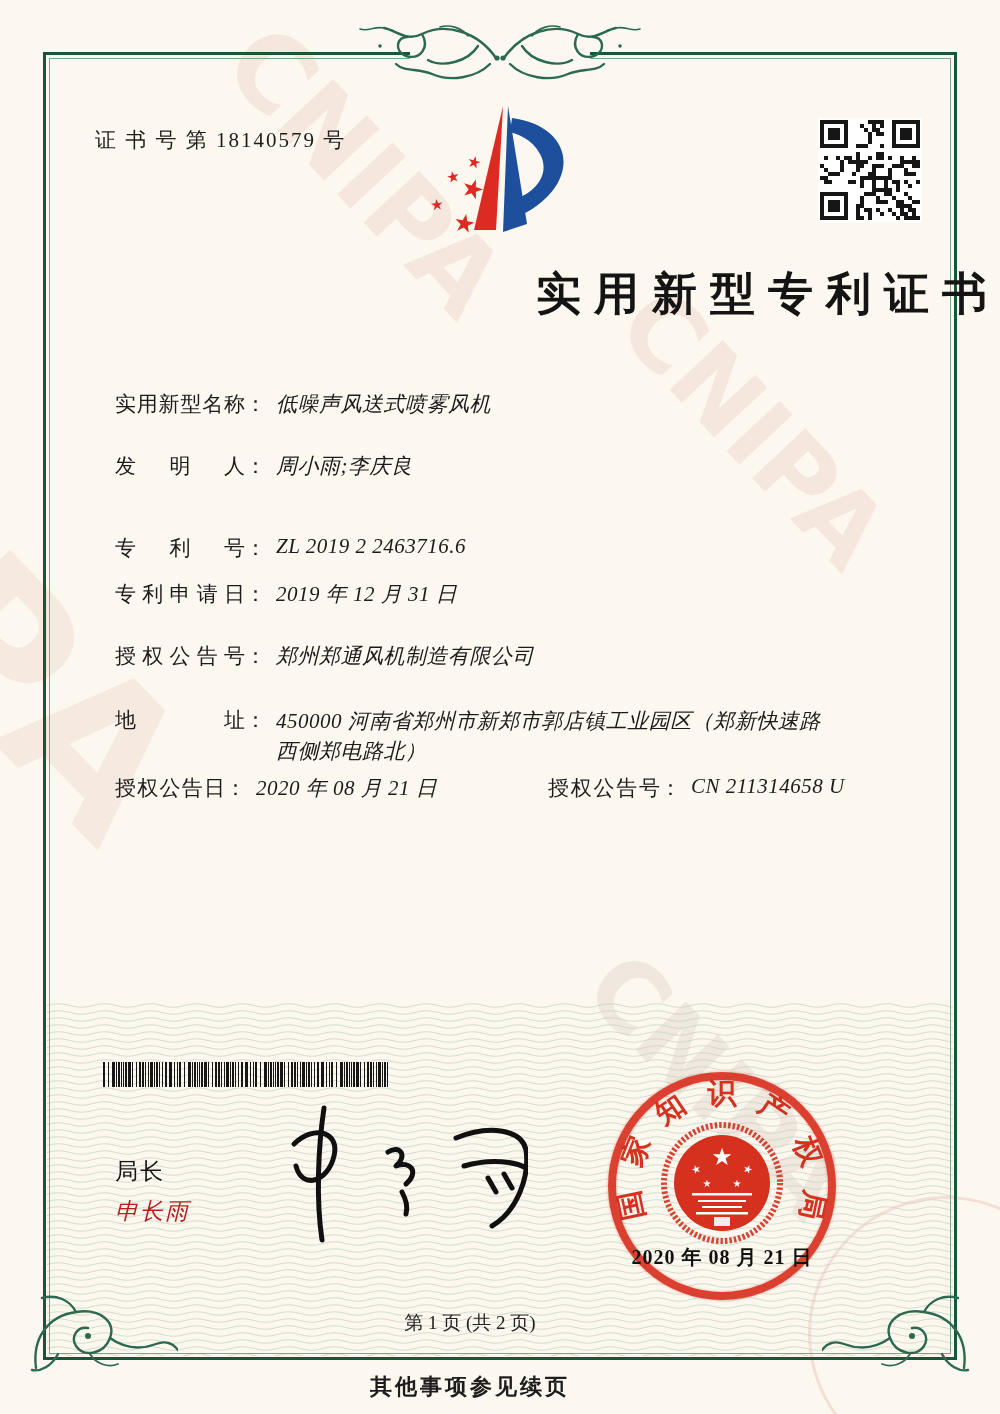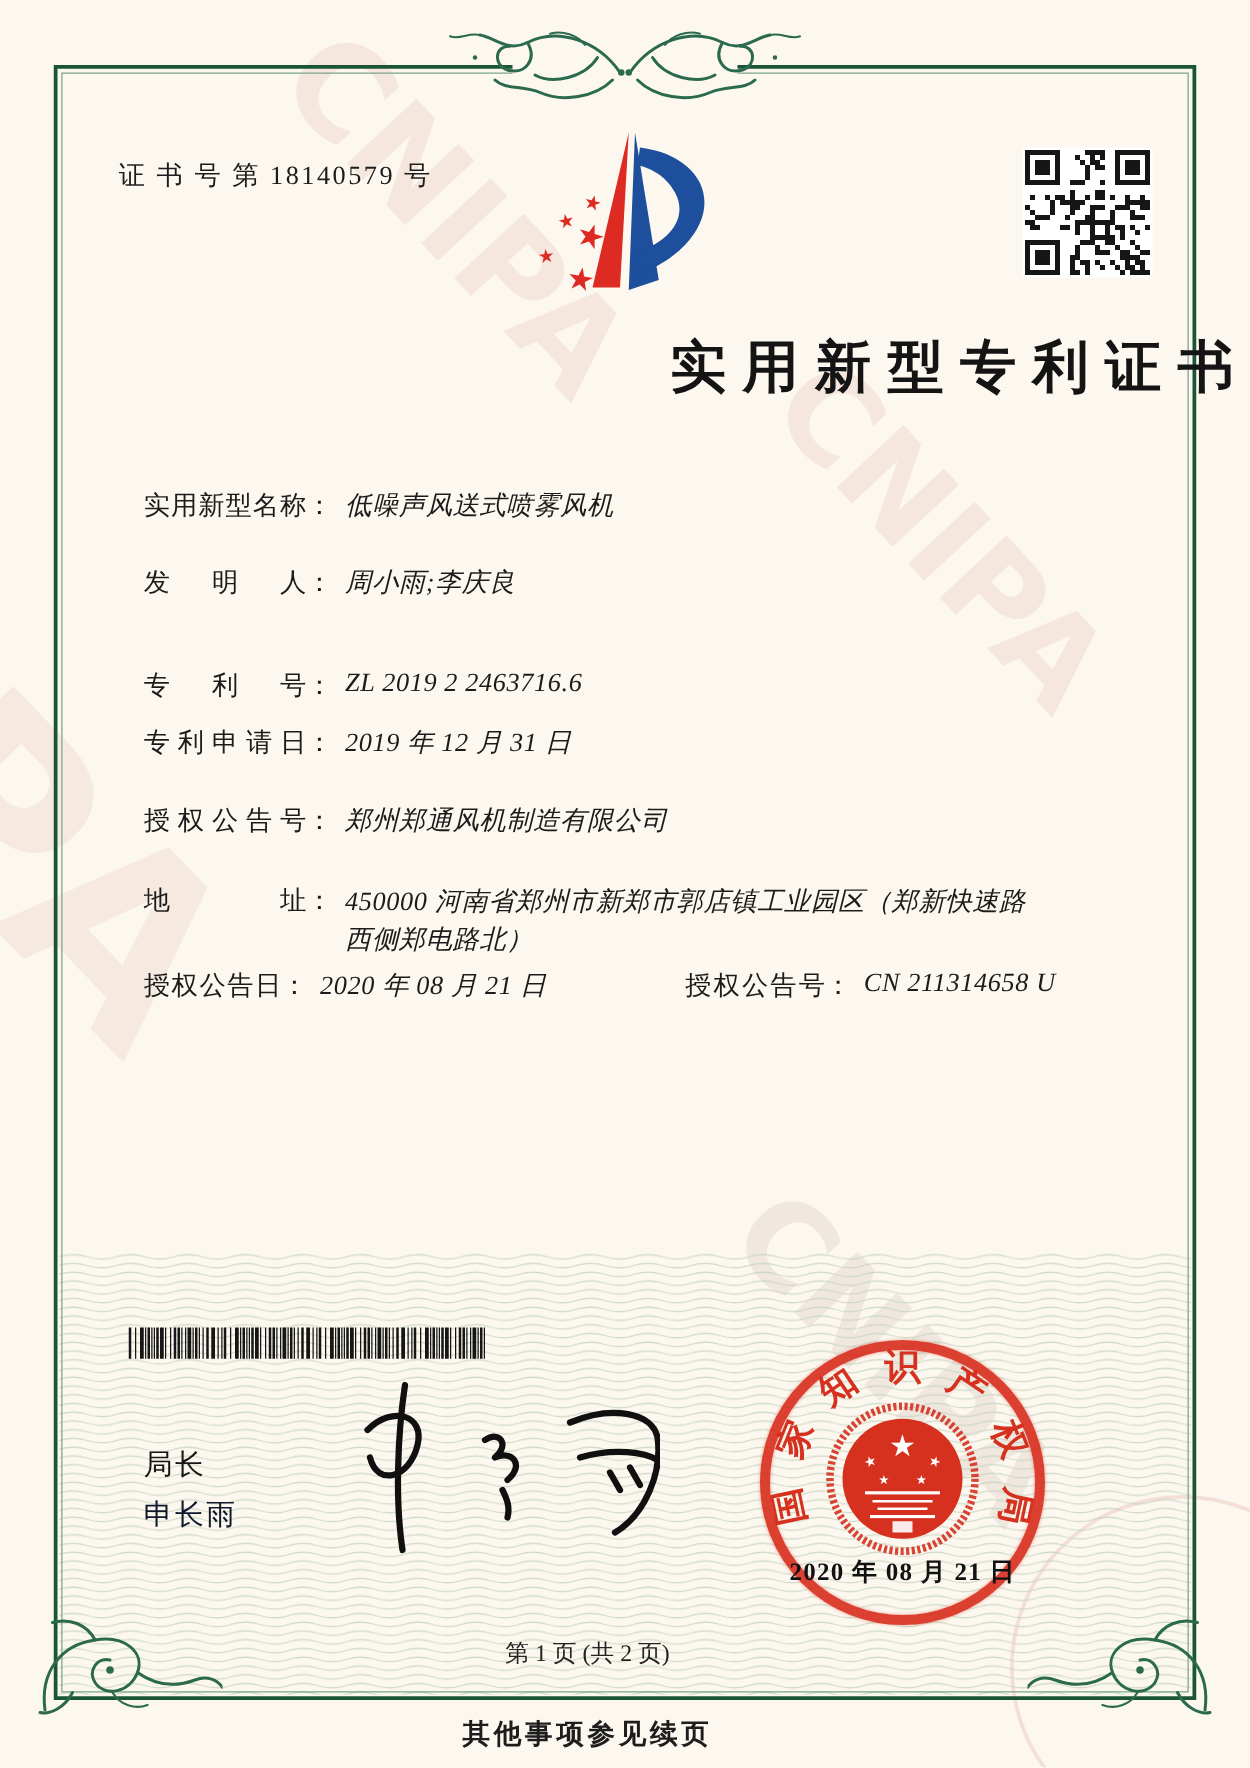--- a/index.html
+++ b/index.html
@@ -49,21 +49,21 @@
   .body-text{position:absolute;left:112px;top:820px;width:778px;font-size:21px;line-height:33px;
       color:#171717;text-align:justify;z-index:2;}
   .body-text p{margin:0;text-indent:2em;}
 
   
   .barcode{position:absolute;left:103px;top:1062px;width:290px;height:25px;z-index:2;}
   .barcode i{position:absolute;top:0;height:100%;background:#161616;}
 
   
   .officer-role{position:absolute;left:115px;top:1156px;font-size:23px;color:#151515;z-index:2;letter-spacing:2px;}
-  .officer-name{position:absolute;left:115px;top:1196px;font-size:23px;color:#0f172a;z-index:2;letter-spacing:2px;}
+  .officer-name{position:absolute;left:115px;top:1196px;font-size:23px;color:#b91c1c;z-index:2;letter-spacing:2px;font-style:italic;}
   .signature{position:absolute;left:278px;top:1104px;z-index:2;}
 
   
   .seal{position:absolute;left:608px;top:1072px;width:228px;height:228px;z-index:3;}
   .seal-ring{position:absolute;inset:0;border-radius:50%;border:8px solid rgba(216,48,31,0.92);
       box-shadow:0 0 3px rgba(216,48,31,.45), inset 0 0 3px rgba(216,48,31,.45);}
   .seal-emblem{position:absolute;left:49px;top:46px;}
   .seal-date{position:absolute;left:0;right:0;top:172px;text-align:center;font-size:20px;font-weight:700;
       color:#111;letter-spacing:1px;z-index:4;}
 

